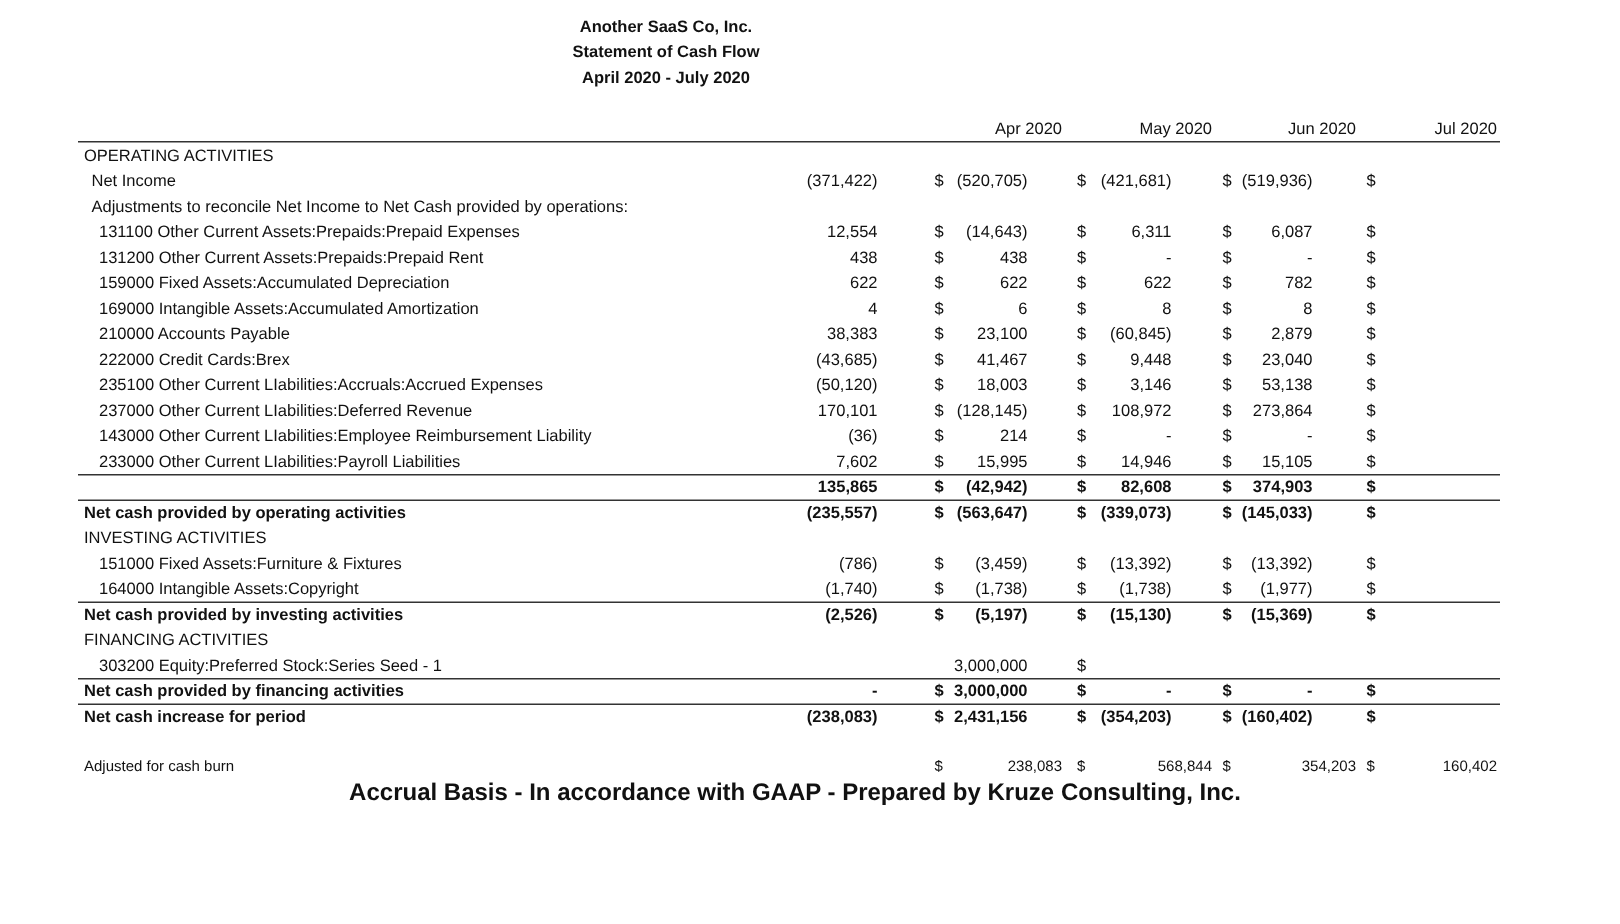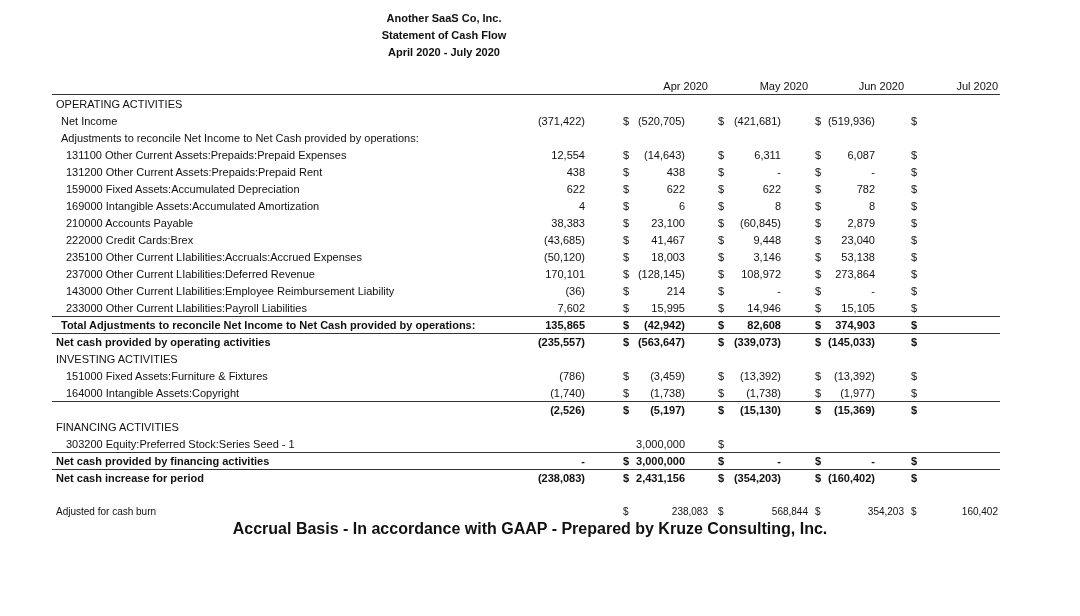--- a/index.html
+++ b/index.html
@@ -184,21 +184,20 @@
       <span class="cur c0">$</span>
       <span class="val v0">7,602</span>
       <span class="cur c1">$</span>
       <span class="val v1">15,995</span>
       <span class="cur c2">$</span>
       <span class="val v2">14,946</span>
       <span class="cur c3">$</span>
       <span class="val v3">15,105</span>
     </div>
     <div class="row bold indent1" style="top: 317px;">
-      <span class="label">Total Adjustments to reconcile Net Income to Net Cash provided by operations:</span>
       <span class="cur c0">$</span>
       <span class="val v0">135,865</span>
       <span class="cur c1">$</span>
       <span class="val v1">(42,942)</span>
       <span class="cur c2">$</span>
       <span class="val v2">82,608</span>
       <span class="cur c3">$</span>
       <span class="val v3">374,903</span>
     </div>
     <div class="row bold" style="top: 334px;">
@@ -239,20 +238,21 @@
       <span class="cur c0">$</span>
       <span class="val v0">(1,740)</span>
       <span class="cur c1">$</span>
       <span class="val v1">(1,738)</span>
       <span class="cur c2">$</span>
       <span class="val v2">(1,738)</span>
       <span class="cur c3">$</span>
       <span class="val v3">(1,977)</span>
     </div>
     <div class="row bold" style="top: 402px;">
+      <span class="label">Net cash provided by investing activities</span>
       <span class="cur c0">$</span>
       <span class="val v0">(2,526)</span>
       <span class="cur c1">$</span>
       <span class="val v1">(5,197)</span>
       <span class="cur c2">$</span>
       <span class="val v2">(15,130)</span>
       <span class="cur c3">$</span>
       <span class="val v3">(15,369)</span>
     </div>
     <div class="row " style="top: 419px;">

